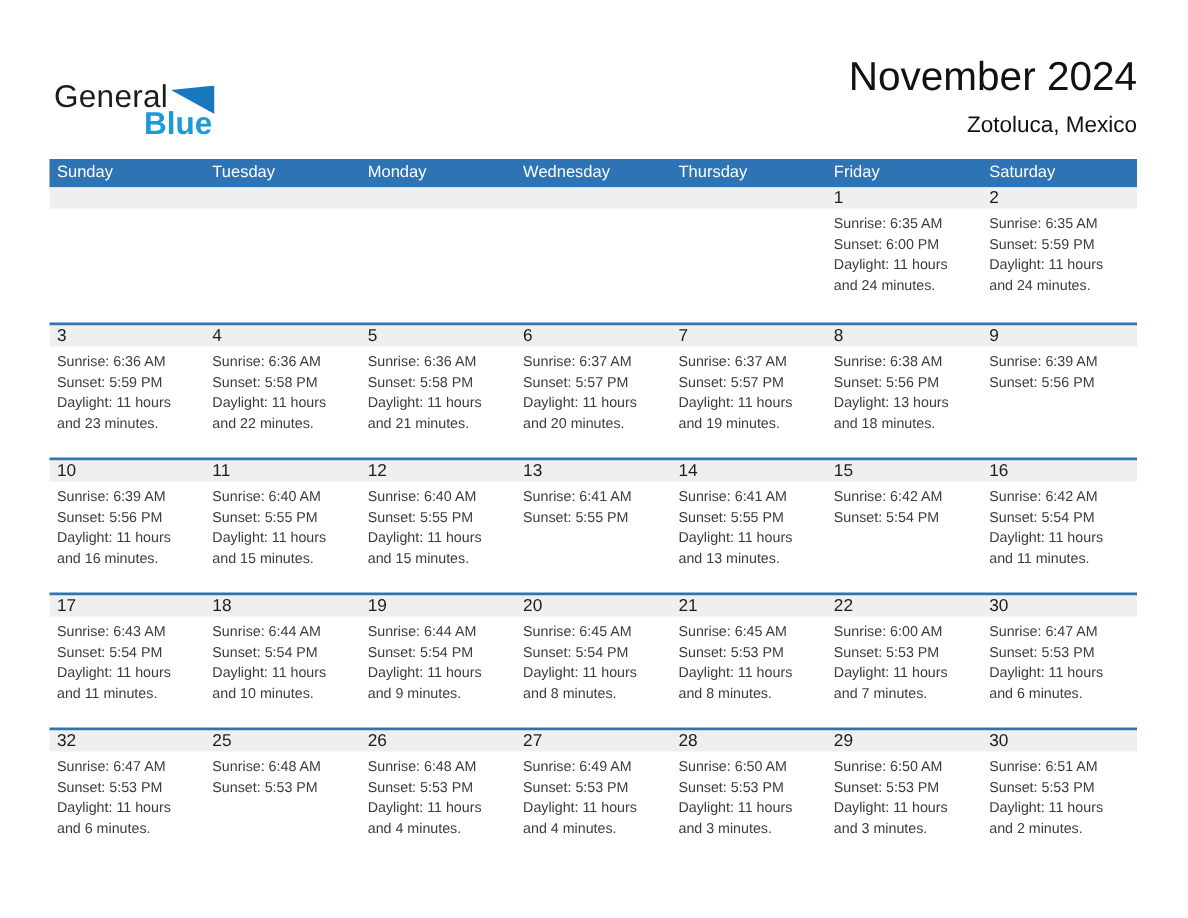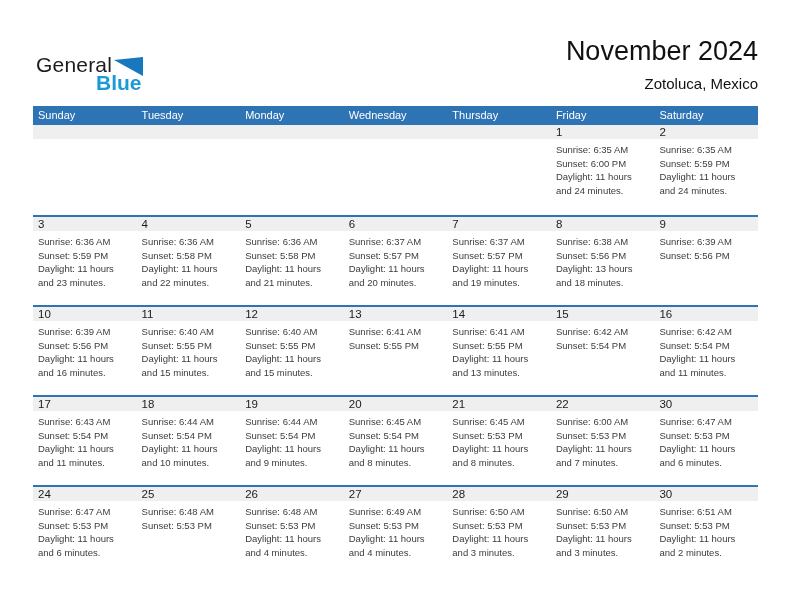--- a/index.html
+++ b/index.html
@@ -319,21 +319,21 @@
               <div class="info-line">Sunset: 5:53 PM</div>
               <div class="info-line">Daylight: 11 hours and 6 minutes.</div>
             </div>
           </div>
         </div>
       </div>
       <div class="week-row">
         <div class="day-band"></div>
         <div class="cells">
           <div class="cell">
-            <div class="day-num">24</div>
+            <div class="day-num">32</div>
             <div class="info">
               <div class="info-line">Sunrise: 6:47 AM</div>
               <div class="info-line">Sunset: 5:53 PM</div>
               <div class="info-line">Daylight: 11 hours and 6 minutes.</div>
             </div>
           </div>
           <div class="cell">
             <div class="day-num">25</div>
             <div class="info">
               <div class="info-line">Sunrise: 6:48 AM</div>

